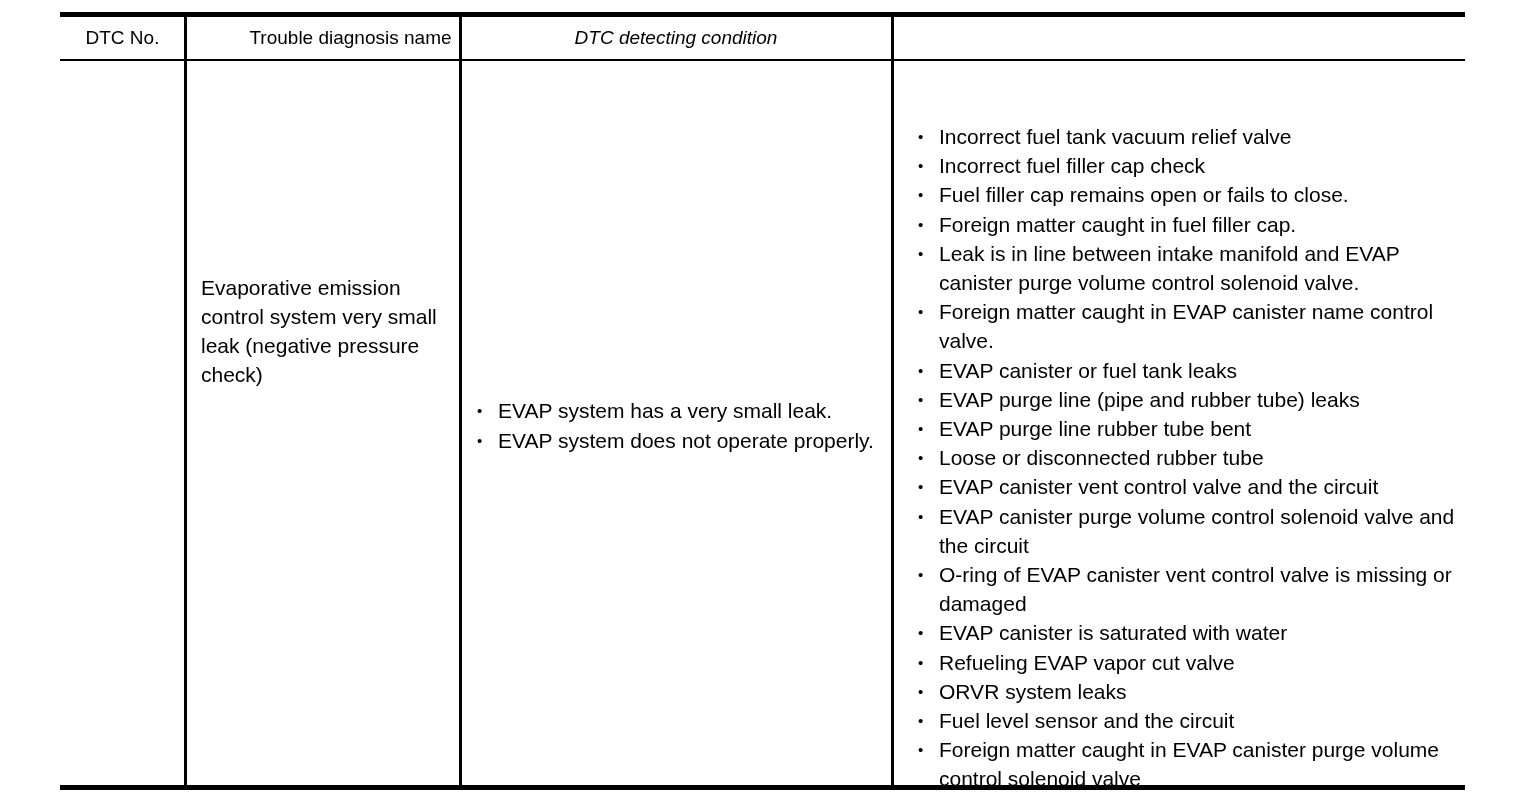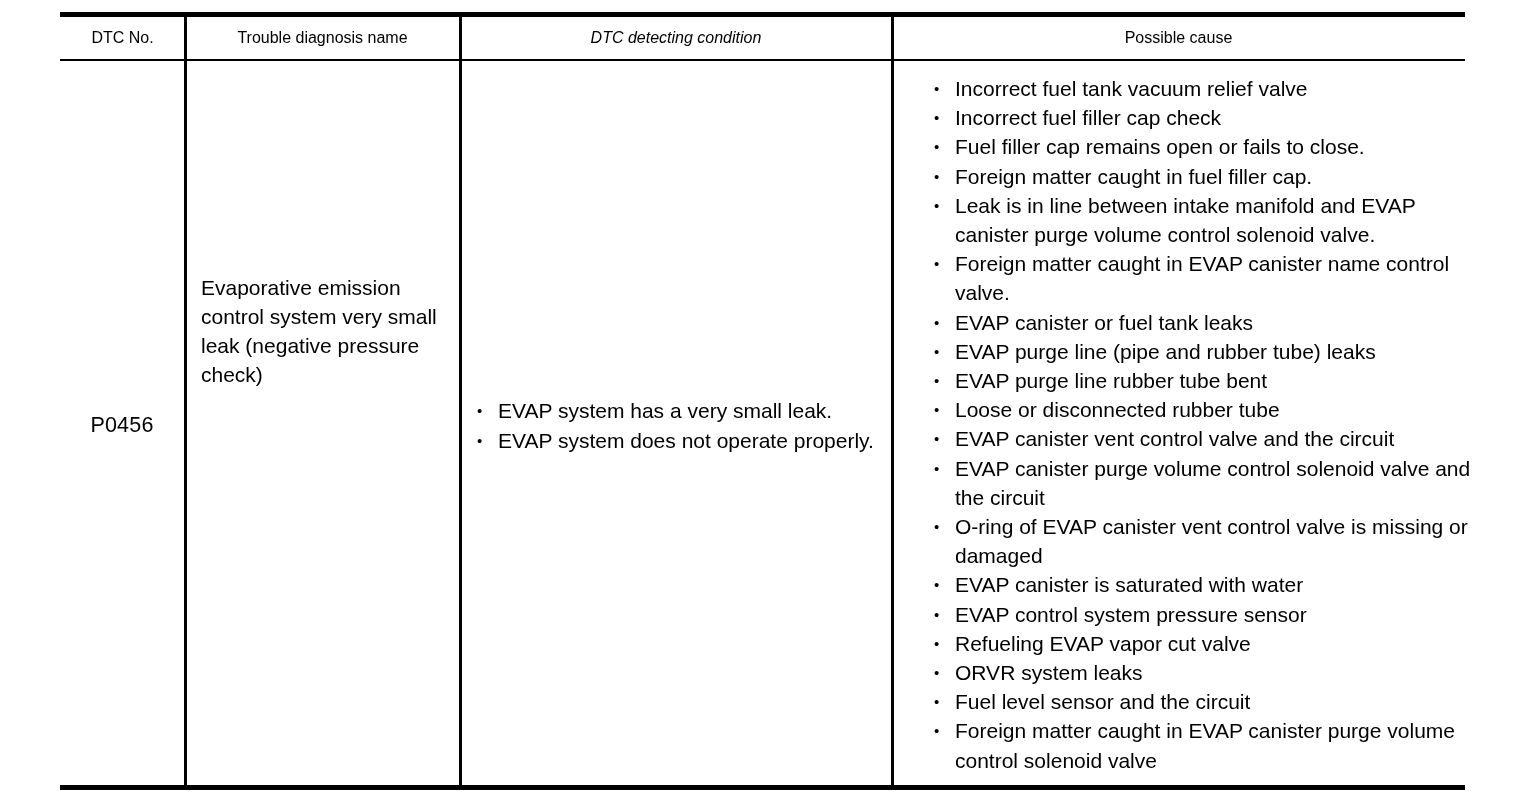--- a/index.html
+++ b/index.html
@@ -43,25 +43,25 @@
     height: 44px;
     border-bottom: 2px solid #000;
     box-sizing: border-box;
   }
   .th {
     position: absolute;
     top: 0;
     height: 36px;
     line-height: 42px;
     text-align: center;
-    font-size: 16px;
+    font-size: 19px;
     white-space: nowrap;
   }
   .th-1 { left: 0px;   width: 125px; }
-  .th-2 { left: 125px; width: 275px; }
+  .th-2 { left: 125px; width: 275px; padding-left: 28px; }
   .th-3 { left: 400px; width: 432px; font-style: italic; }
   .th-4 { left: 832px; width: 573px; }
 
   
   .tbody {
     position: absolute;
     left: 0;
     top: 44px;
     width: 100%;
     height: 729px;
@@ -150,53 +150,50 @@
     top: 0;
     font-size: 15px;
     line-height: 29.2px;
   }
 
   .c-cond ul.blist {
     padding-left: 6px;
     width: 418px;
   }
   .c-cause ul.blist {
-    padding-left: 28px;
+    padding-left: 12px;
     width: 560px;
+    margin-top: 48px;
   }
   .c-cause ul.blist li {
     padding-left: 33px;
   }
   .c-cause ul.blist li::before {
     left: 12px;
   }
 </style>
 </head>
 <body>
 
 <div id="page">
 
   <div class="dtc-table">
 
     <div class="thead">
       <div class="th th-1">DTC No.</div>
       <div class="th th-2">Trouble diagnosis name</div>
       <div class="th th-3">DTC detecting condition</div>
-      <div class="th th-4">Possible cause</div>
     </div>
 
     <div class="vrule v1"></div>
     <div class="vrule v2"></div>
     <div class="vrule v3"></div>
 
     <div class="tbody">
 
-      <div class="cell c-dtcno">
-        <span class="val">P0456</span>
-      </div>
 
       <div class="cell c-name">
         <span class="val">Evaporative emission control system very small leak (negative pressure check)</span>
       </div>
 
       <div class="cell c-cond">
         <ul class="blist" id="cond-list">
             <li>EVAP system has a very small leak.</li>
             <li>EVAP system does not operate properly.</li>
           </ul>
@@ -211,21 +208,20 @@
             <li>Leak is in line between intake manifold and EVAP canister purge volume control solenoid valve.</li>
             <li>Foreign matter caught in EVAP canister name control valve.</li>
             <li>EVAP canister or fuel tank leaks</li>
             <li>EVAP purge line (pipe and rubber tube) leaks</li>
             <li>EVAP purge line rubber tube bent</li>
             <li>Loose or disconnected rubber tube</li>
             <li>EVAP canister vent control valve and the circuit</li>
             <li>EVAP canister purge volume control solenoid valve and the circuit</li>
             <li>O-ring of EVAP canister vent control valve is missing or damaged</li>
             <li>EVAP canister is saturated with water</li>
-            <li>EVAP control system pressure sensor</li>
             <li>Refueling EVAP vapor cut valve</li>
             <li>ORVR system leaks</li>
             <li>Fuel level sensor and the circuit</li>
             <li>Foreign matter caught in EVAP canister purge volume control solenoid valve</li>
           </ul>
       </div>
 
     </div>
   </div>
 

